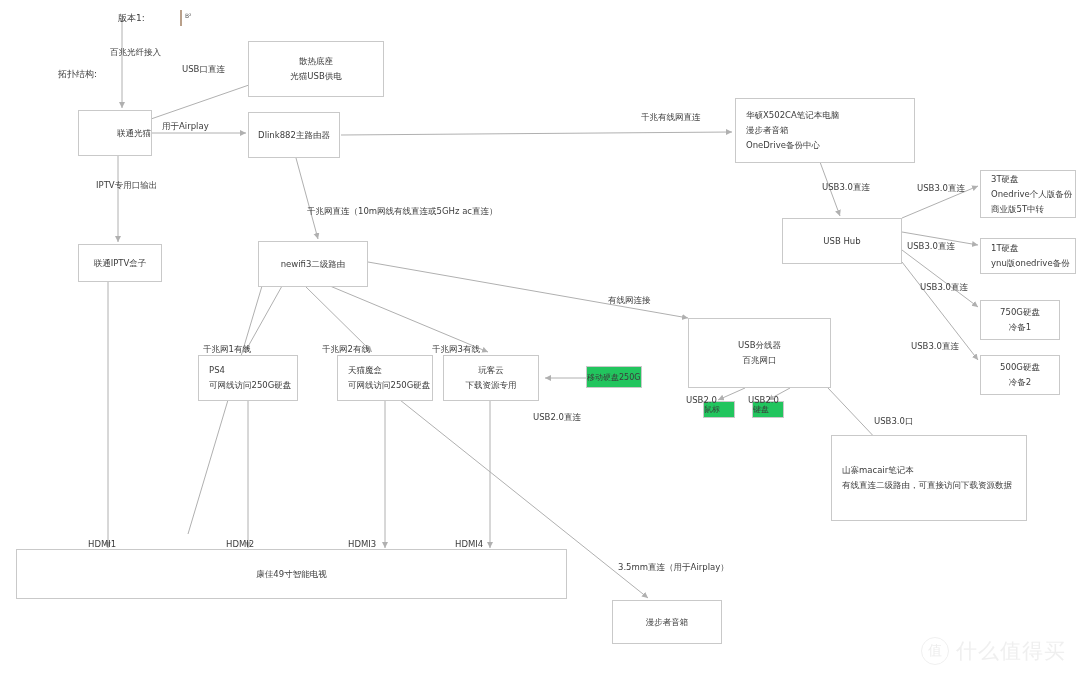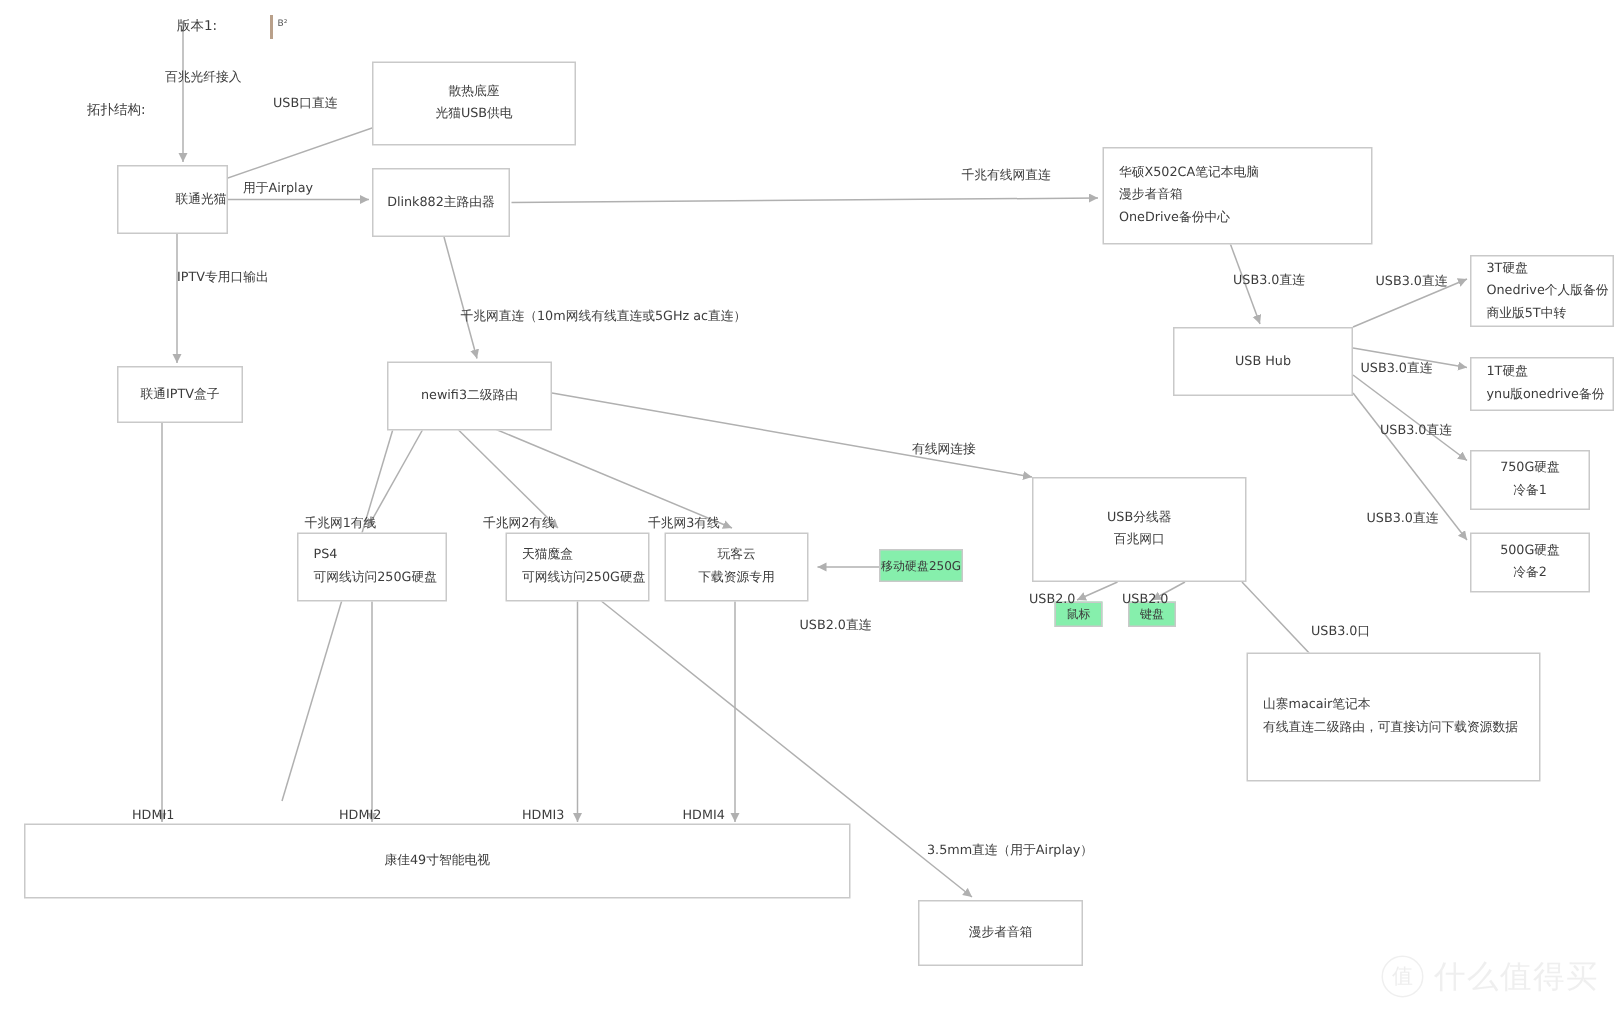--- a/index.html
+++ b/index.html
@@ -35,24 +35,23 @@
     line-height: 15px;
     z-index: 3;
   }
   .node.center { align-items: center; }
   .node.left   { align-items: flex-start; padding-left: 10px; }
   .node .ln { white-space: nowrap; }
   .tiny-node {
     position: absolute;
     box-sizing: border-box;
     border: 1px solid #c9c9c9;
-    background: #86efac;
+    background: #22c55e;
     display: flex;
     align-items: center;
-    justify-content: center;
     color: #3b3b3b;
     font-size: 8px;
     z-index: 3;
     white-space: nowrap;
   }
   .lbl {
     position: absolute;
     color: #3c3c3c;
     font-size: 8.5px;
     line-height: 12px;
@@ -161,21 +160,21 @@
   </svg>
 
   <div class="lbl hdr" style="left:118px; top:12px;">版本1:</div>
   <div class="caret" style="left:180px; top:10px;"></div>
   <div class="caret-txt" style="left:185px; top:12px;">B²</div>
   <div class="lbl hdr" style="left:58px; top:68px;">拓扑结构:</div>
 
   <div class="lbl" style="left:110px; top:46px;">百兆光纤接入</div>
   <div class="lbl" style="left:182px; top:63px;">USB口直连</div>
   <div class="lbl" style="left:162px; top:120px;">用于Airplay</div>
-  <div class="lbl" style="left:118px; top:179px;">IPTV专用口输出</div>
+  <div class="lbl" style="left:96px; top:179px;">IPTV专用口输出</div>
   <div class="lbl" style="left:641px; top:111px;">千兆有线网直连</div>
   <div class="lbl" style="left:307px; top:205px;">千兆网直连（10m网线有线直连或5GHz ac直连）</div>
   <div class="lbl" style="left:822px; top:181px;">USB3.0直连</div>
   <div class="lbl" style="left:917px; top:182px;">USB3.0直连</div>
   <div class="lbl" style="left:907px; top:240px;">USB3.0直连</div>
   <div class="lbl" style="left:920px; top:281px;">USB3.0直连</div>
   <div class="lbl" style="left:911px; top:340px;">USB3.0直连</div>
   <div class="lbl" style="left:608px; top:294px;">有线网连接</div>
   <div class="lbl" style="left:203px; top:343px;">千兆网1有线</div>
   <div class="lbl" style="left:322px; top:343px;">千兆网2有线</div>

